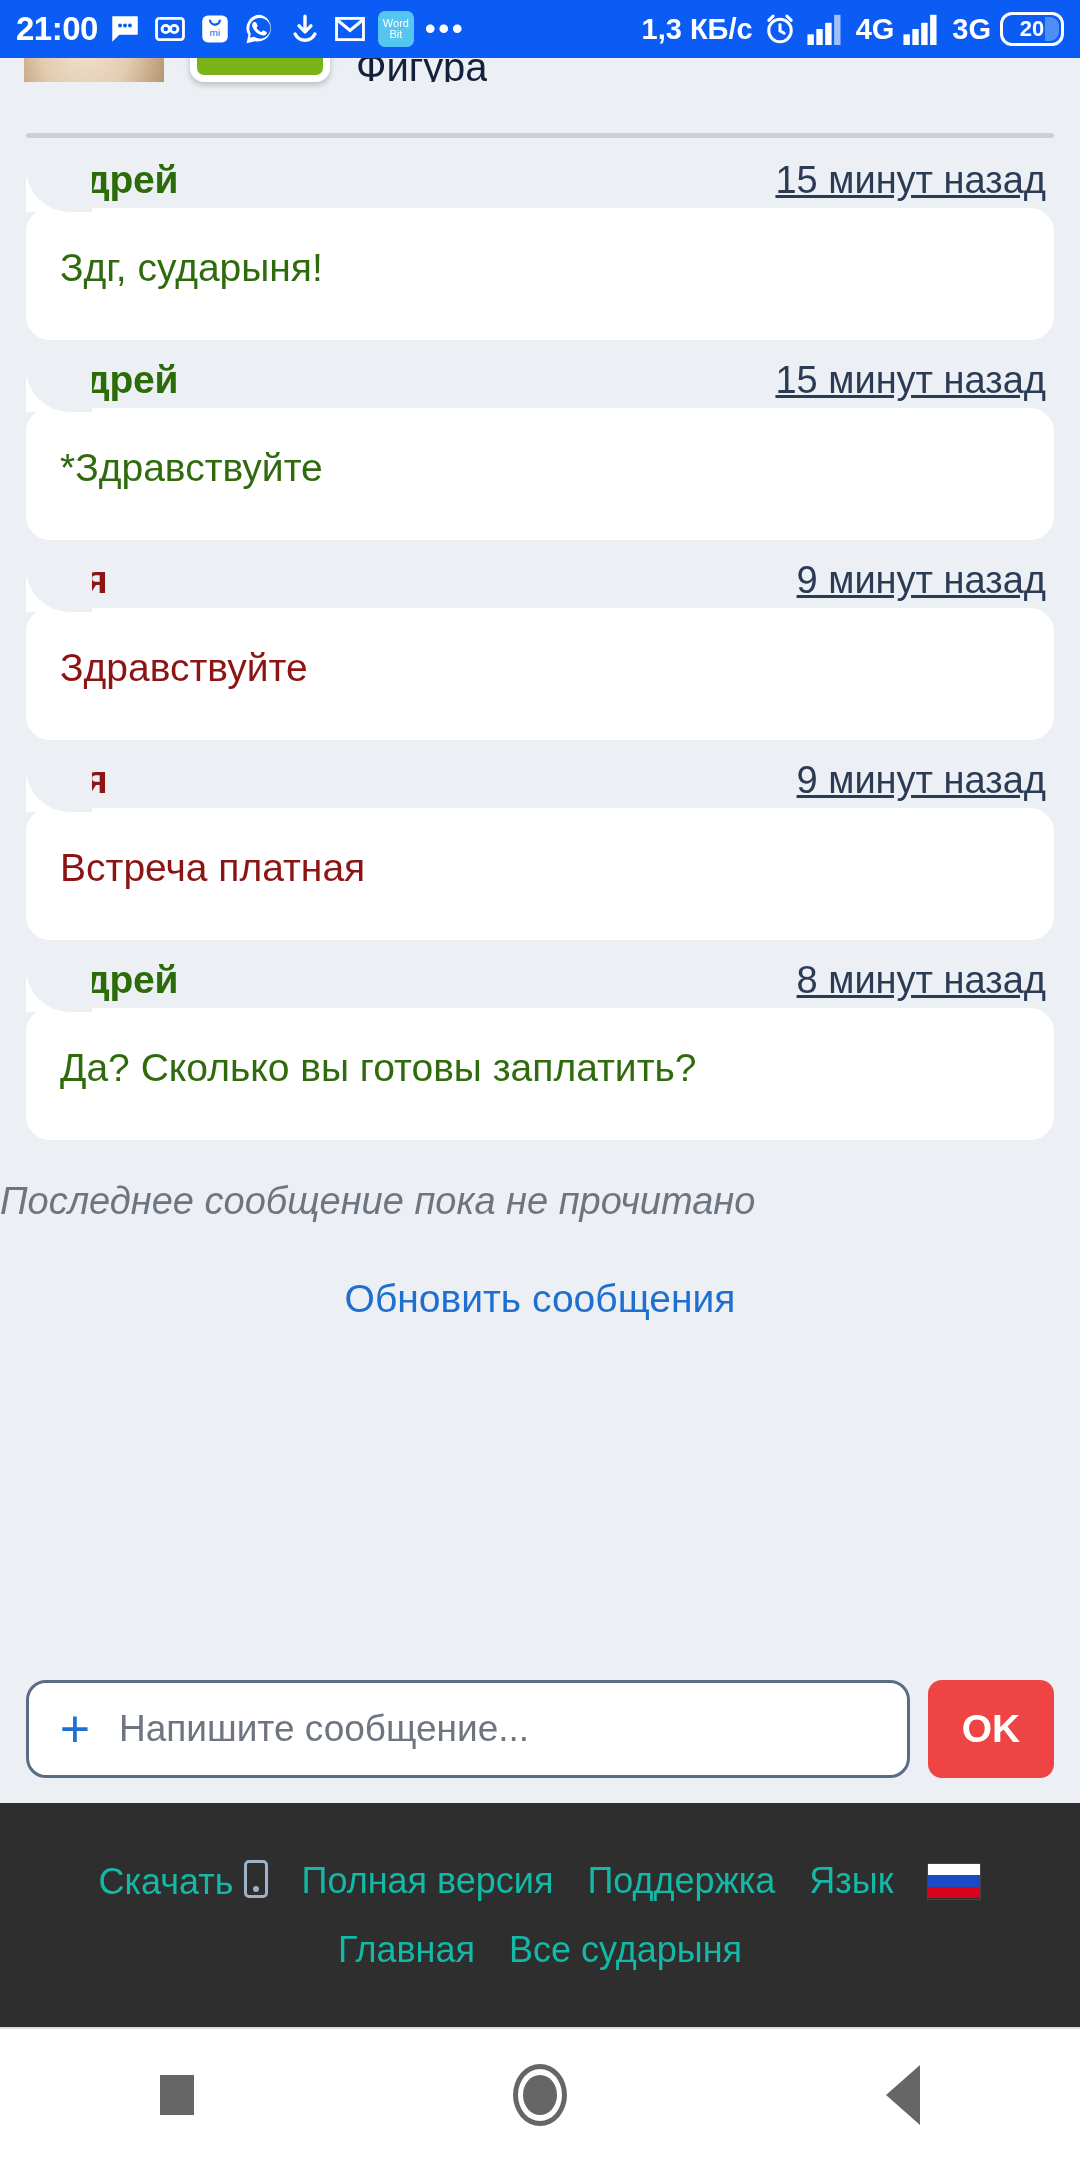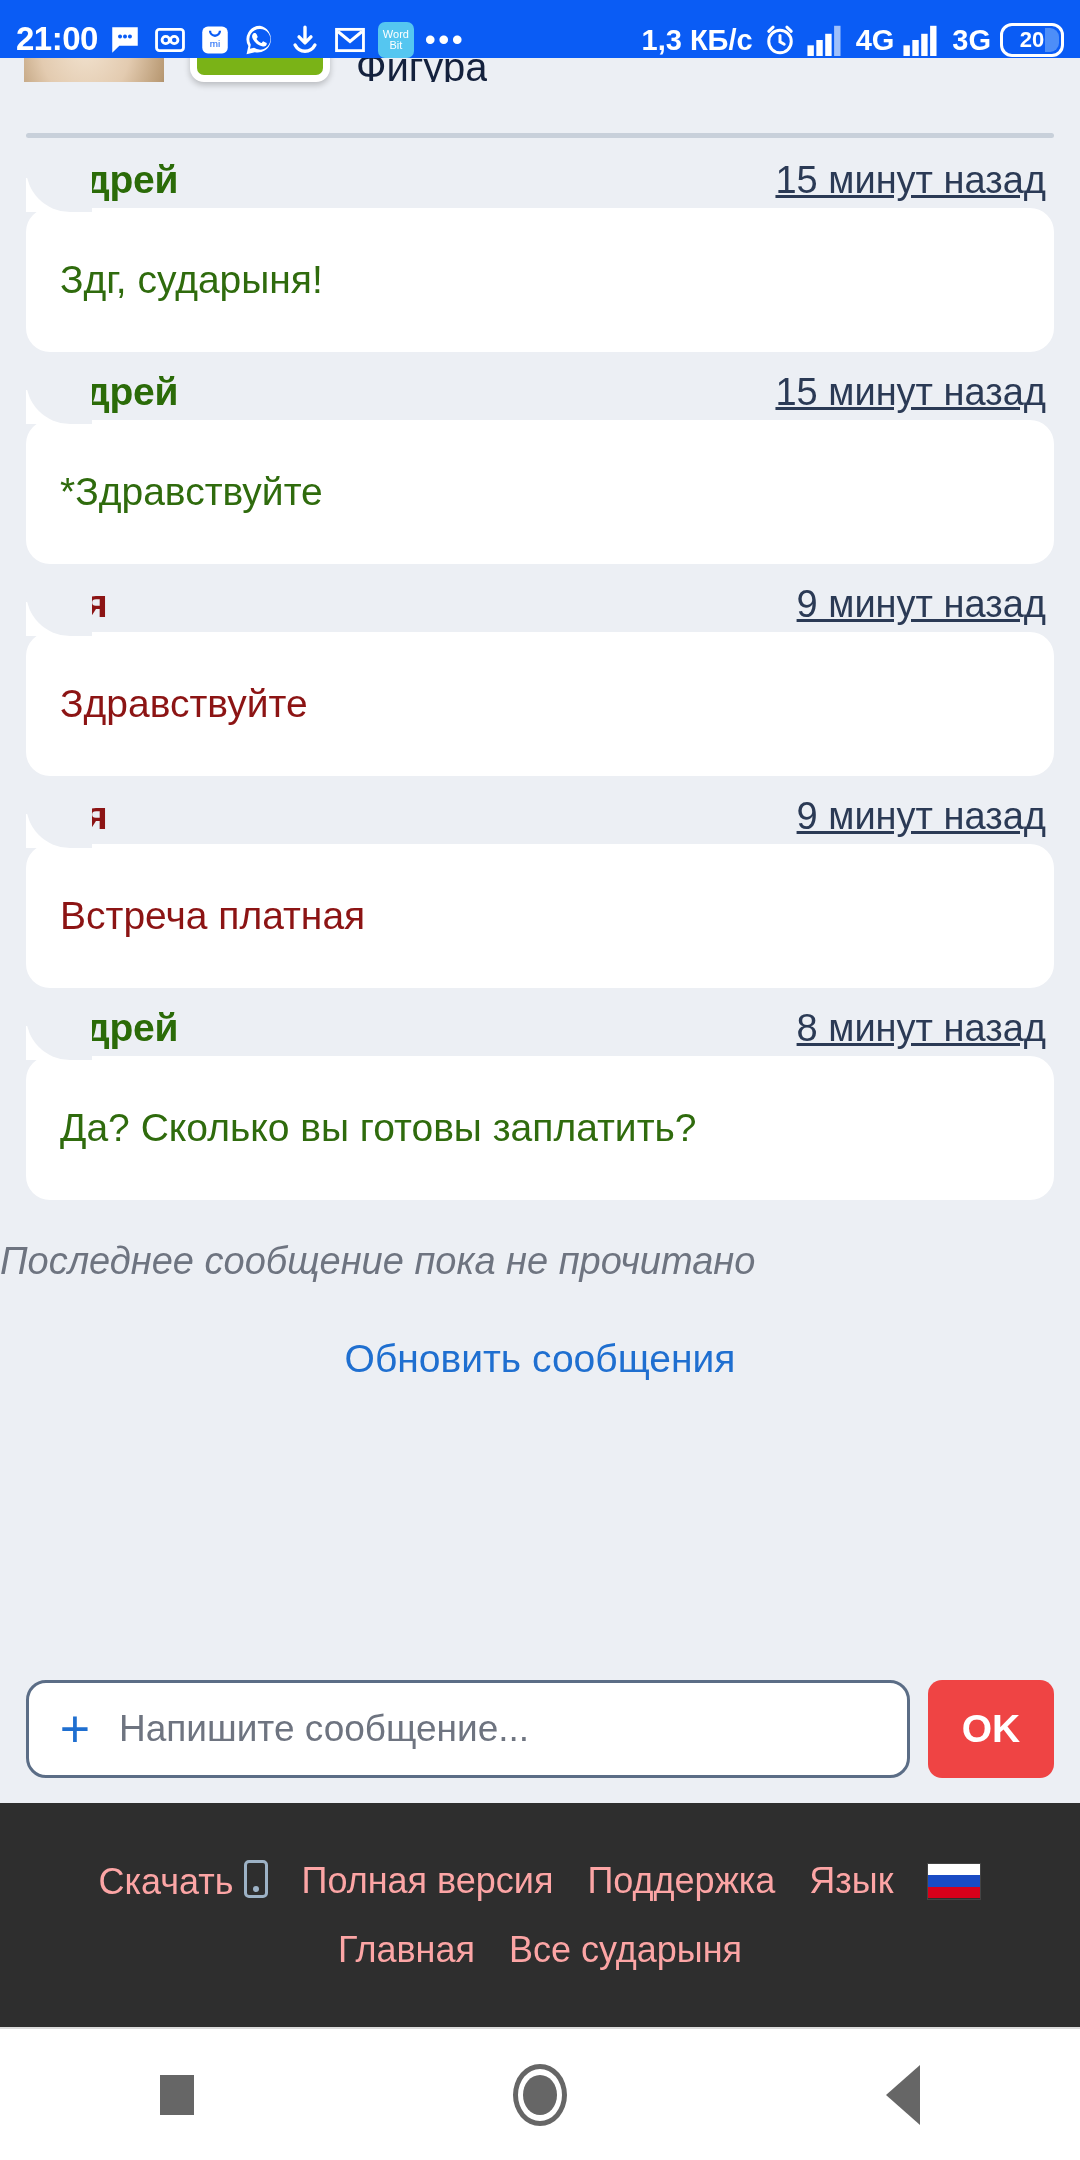--- a/index.html
+++ b/index.html
@@ -8,21 +8,21 @@
     font-family:"Liberation Sans", sans-serif;
     background:#eceff4;
     overflow:hidden;
   }
   #screen { position:relative; width:1080px; height:2160px; background:#eceff4; }
 
   
   .statusbar{
     position:absolute; top:0; left:0; width:1080px; height:58px;
     background:#0a5cf5; color:#ffffff;
-    display:flex; align-items:flex-end; padding:0 16px; gap:10px;
+    display:flex; align-items:center; padding:0 16px; gap:10px;
     z-index:50;
   }
   .sb-clock{ font-size:33px; font-weight:700; letter-spacing:-0.5px; }
   .sb-icons{ display:flex; align-items:center; gap:11px; }
   .sb-ic{ display:block; }
   .sb-right{ margin-left:auto; display:flex; align-items:center; gap:9px; }
   .sb-speed{ font-size:29px; font-weight:700; }
   .sb-net{ font-size:29px; font-weight:700; }
   .sb-dots{ font-size:30px; font-weight:700; letter-spacing:3px; line-height:10px; }
   .wordbit{
@@ -76,21 +76,21 @@
     position:absolute; top:140px; left:0; width:1080px;
   }
   .msg{ padding:0 26px; margin-top:18px; }
   .msg-head{
     display:flex; align-items:baseline; justify-content:space-between;
     padding:0 8px 6px 8px;
   }
   .msg-author{ font-size:39px; font-weight:700; letter-spacing:-0.3px; }
   .msg-time{ font-size:38px; color:#2b3a55; font-weight:400;text-decoration:underline; }
   .bubble{
-    background:#ffffff; border-radius:24px; padding:50px 34px 50px 34px;
+    background:#ffffff; border-radius:24px; padding:38px 34px 50px 34px;
     position:relative; min-height:120px;
   }
   .bubble::before{
     content:""; position:absolute; left:0px; top:-30px;
     width:34px; height:34px; background:#ffffff;
   }
   .bubble::after{
     content:""; position:absolute; left:0px; top:-62px;
     width:66px; height:66px; background:#eceff4; border-radius:0 0 0 44px;
   }
@@ -129,21 +129,21 @@
     font-size:39px; font-weight:700; color:#ffffff;
   }
 
   
   .footer{
     position:absolute; left:0; top:1803px; width:1080px; height:224px;
     background:#2e2e2e; display:flex; flex-direction:column;
     align-items:center; justify-content:center; gap:26px;
   }
   .f-row{ display:flex; align-items:center; gap:34px; }
-  .f-link{ font-size:36px; color:#fca5a5; }
+  .f-link{ font-size:36px; color:#14b8a6; }
   .f-copy{ font-size:36px; color:#7b7b7b; }
   .phone-ic{
     display:inline-block; width:24px; height:38px; border:3px solid #9db2c6;
     border-radius:5px; position:relative; vertical-align:-4px;
   }
   .phone-ic::after{
     content:""; position:absolute; left:50%; transform:translateX(-50%);
     bottom:3px; width:6px; height:6px; border-radius:50%; background:#9db2c6;
   }
   .flag{ width:54px; height:37px; display:block; border:1px solid #444; }

